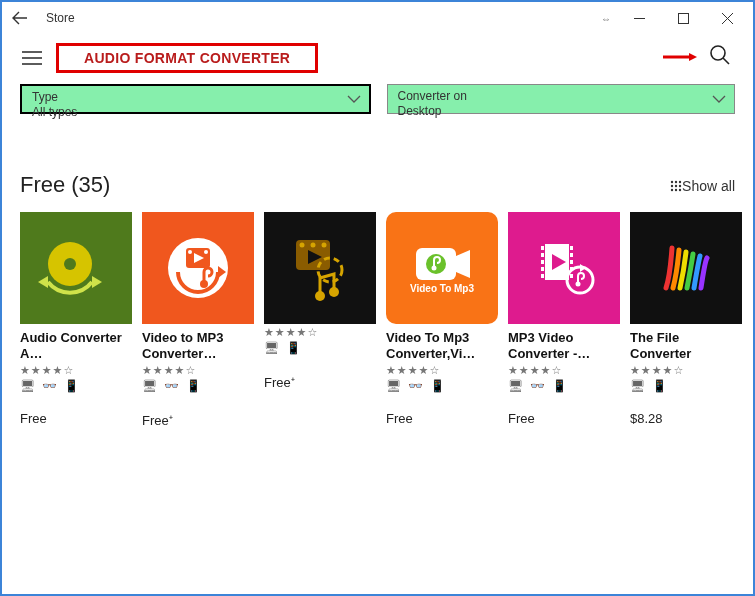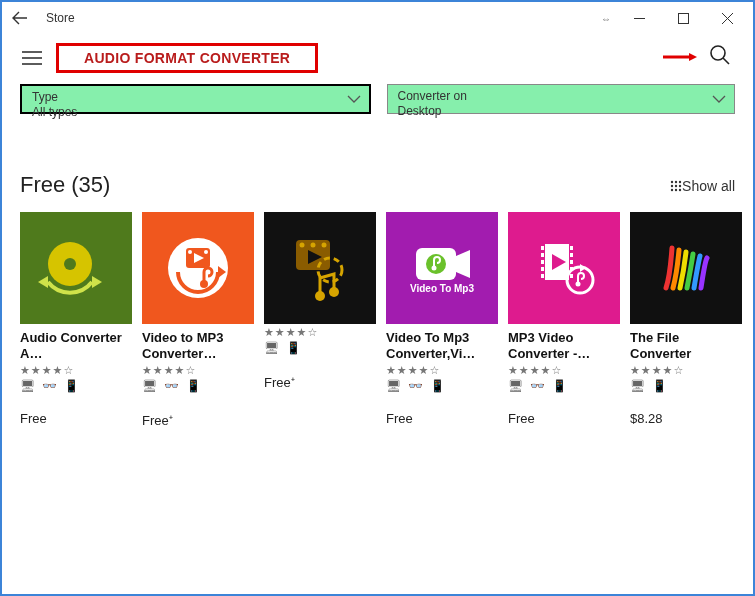--- a/index.html
+++ b/index.html
@@ -189,21 +189,21 @@
             <circle cx="38" cy="66" r="5" fill="#d6a400"></circle>
             <circle cx="52" cy="62" r="5" fill="#d6a400"></circle>
           </g>
         </svg>
       </div>
       <div class="stars">★★★★☆</div>
       <div class="devices">🖥 📱</div>
       <div class="price">Free⁺</div>
     </div>
     <div class="app">
-      <div class="tile" style="background: #a21caf;">
+      <div class="tile" style="background: #f97316; border-radius: 10px;">
         <svg width="76" height="76" viewBox="0 0 76 76">
           <g>
             <rect x="12" y="18" width="40" height="32" rx="6" fill="#fff"></rect>
             <polygon points="52,26 66,20 66,48 52,42" fill="#fff"></polygon>
             <circle cx="32" cy="34" r="10" fill="#6ac12b"></circle>
             <path d="M30 38 l0 -8 a3 3 0 1 1 3 3" stroke="#fff" stroke-width="2" fill="none"></path>
             <circle cx="30" cy="38" r="2.5" fill="#fff"></circle>
             <text x="38" y="62" fill="#fff" font-size="10" text-anchor="middle" font-weight="700">Video To Mp3</text>
           </g>
         </svg>

